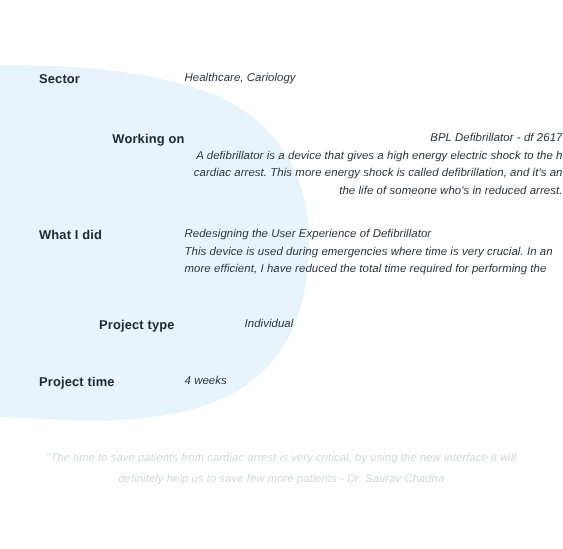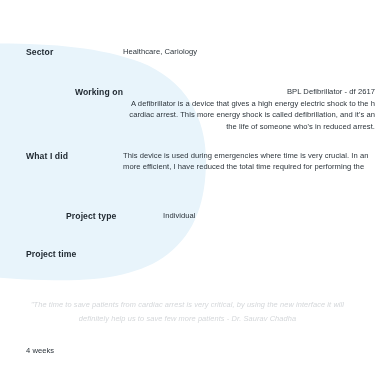--- a/index.html
+++ b/index.html
@@ -64,37 +64,38 @@
   }
 
   .row-value {
     flex: 1 1 auto;
     font-size: 7.6px;
     color: #2c343b;
     line-height: 11.4px;
     letter-spacing: 0.05px;
     white-space: nowrap;
     overflow: visible;
+    font-style: italic;
   }
 
   .row-value .vline {
     display: block;
     white-space: nowrap;
   }
 
   .row-value .vline.head {
     margin-bottom: 0.5px;
   }
 
   
   #row-sector      { top: 46px; }
   #row-working-on  { top: 86px; text-align: right; }
   #row-what-i-did  { top: 150px; }
   #row-project-type{ top: 210px; margin-left: 40px; }
-  #row-project-time{ top: 248px; flex-direction: column; }
+  #row-project-time{ top: 248px; }
 
   
   #quote {
     position: absolute;
     left: 0;
     top: 298px;
     width: 375px;
     z-index: 2;
     text-align: center;
     font-style: italic;
@@ -137,20 +138,21 @@
         <span class="vline head">BPL Defibrillator - df 2617</span>
         <span class="vline">A defibrillator is a device that gives a high energy electric shock to the h</span>
         <span class="vline">cardiac arrest. This more energy shock is called defibrillation, and it's an</span>
         <span class="vline">the life of someone who's in reduced arrest.</span>
       </div>
     </div>
 
     <div class="info-row" id="row-what-i-did">
       <div class="row-label">What I did</div>
       <div class="row-value">
+        <span class="vline head">Redesigning the User Experience of Defibrillator</span>
         <span class="vline">This device is used during emergencies where time is very crucial. In an</span>
         <span class="vline">more efficient, I have reduced the total time required for performing the</span>
       </div>
     </div>
 
     <div class="info-row" id="row-project-type">
       <div class="row-label">Project type</div>
       <div class="row-value">
         <span class="vline head">Individual</span>
       </div>

